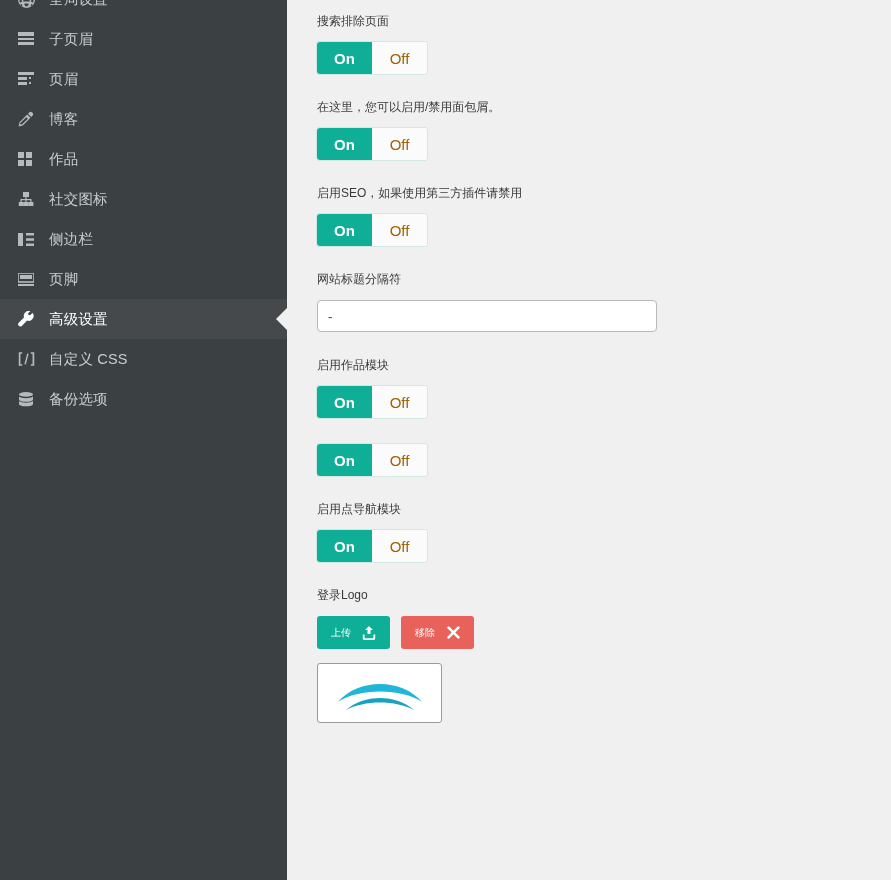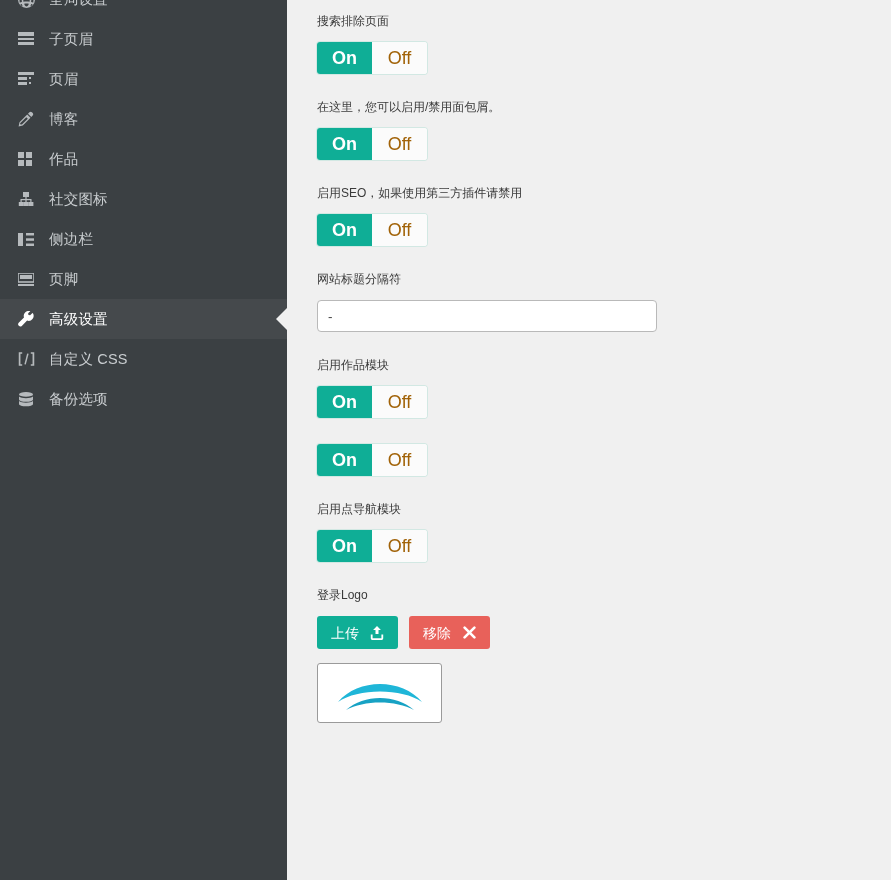--- a/index.html
+++ b/index.html
@@ -119,21 +119,21 @@
     border-radius: 3px;
     overflow: hidden;
     box-shadow: 0 0 0 1px #d2e8e3;
     background: #fff;
   }
   .toggle .seg {
     width: 55px;
     display: flex;
     align-items: center;
     justify-content: center;
-    font-size: 18px;
+    font-size: 15px;
     cursor: pointer;
     user-select: none;
     line-height: 1;
   }
   .toggle .seg.on-seg {
     background: #0fae96;
     color: #ffffff;
     font-weight: bold;
   }
   .toggle .seg.off-seg {
@@ -163,21 +163,21 @@
   }
   .btn {
     height: 33px;
     border: none;
     border-radius: 3px;
     display: inline-flex;
     align-items: center;
     gap: 11px;
     padding: 0 14px;
     color: #ffffff;
-    font-size: 14px;
+    font-size: 10px;
     font-family: "Liberation Sans", sans-serif;
     cursor: pointer;
     line-height: 1;
   }
   .btn-upload { background: #0fae96; }
   .btn-remove { background: #e8615a; }
   .btn .btn-ico {
     display: inline-flex;
     align-items: center;
     justify-content: center;

